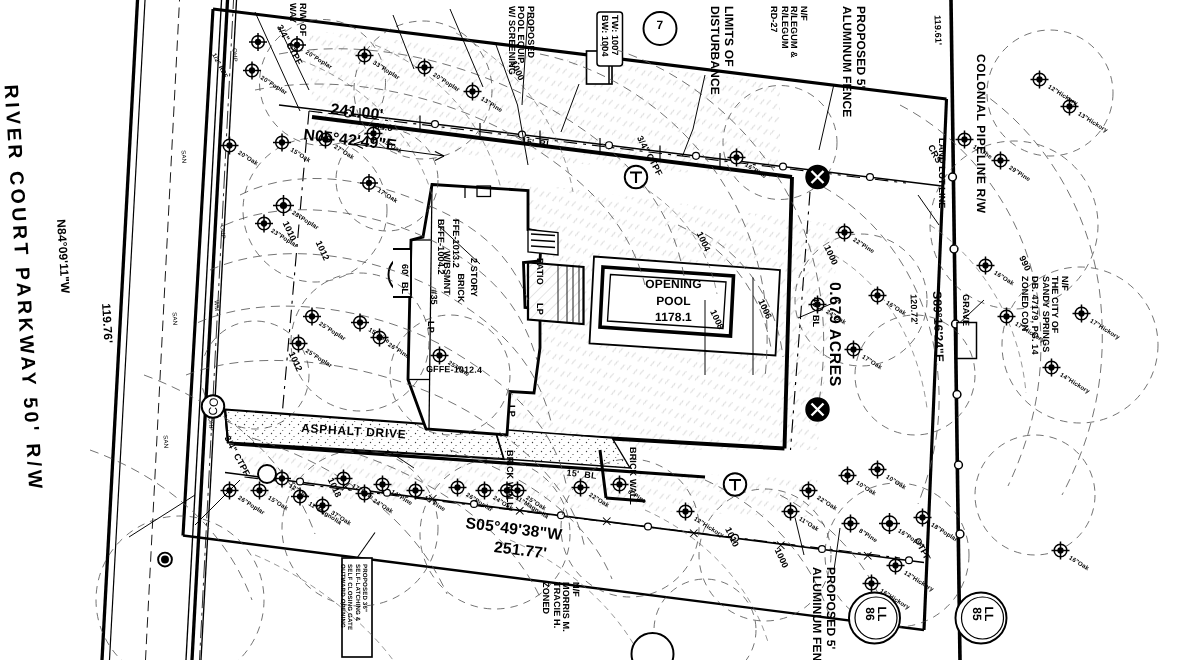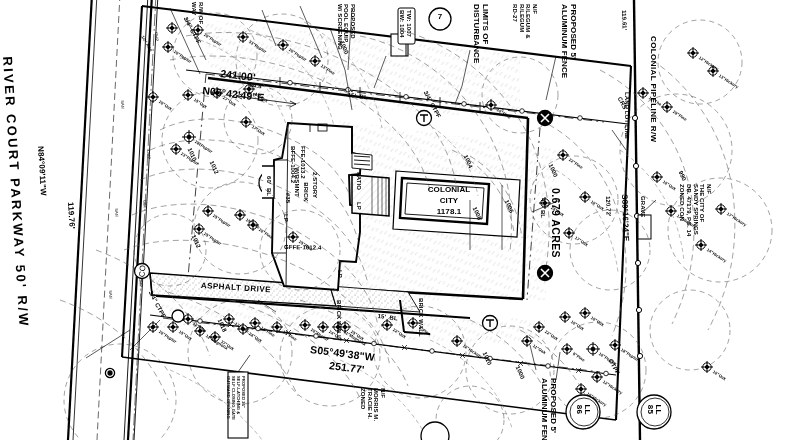--- a/index.html
+++ b/index.html
@@ -670,22 +670,22 @@
     <div class="lbl sm bold ctr" style="left:291px;top:198px;transform:rotate(90deg) translate(-50%,0);transform-origin:0 0;">#35</div>
     <div class="lbl sm bold" style="left:306px;top:146px;transform:rotate(90deg);transform-origin:0 0;">FFE-1013.2</div>
     <div class="lbl sm bold" style="left:296px;top:146px;transform:rotate(90deg);transform-origin:0 0;">BFFE-1004.2</div>
     <div class="lbl sm bold" style="left:284px;top:244px;transform:rotate(1deg);transform-origin:0 0;">GFFE-1012.4</div>
 
     <div class="lbl sm bold" style="left:362px;top:172px;transform:rotate(90deg);transform-origin:0 0;">PATIO</div>
     <div class="lbl sm bold" style="left:362px;top:202px;transform:rotate(90deg);transform-origin:0 0;">LP</div>
     <div class="lbl sm bold" style="left:289px;top:214px;transform:rotate(90deg);transform-origin:0 0;">LP</div>
     <div class="lbl sm bold" style="left:343px;top:270px;transform:rotate(90deg);transform-origin:0 0;">LP</div>
 
-    <div class="lbl md bold ctr" style="left:409px;top:186px;width:80px;">COLONIAL</div>
-    <div class="lbl md bold ctr" style="left:409px;top:197px;width:80px;">CITY</div>
+    <div class="lbl md bold ctr" style="left:409px;top:186px;width:80px;">OPENING</div>
+    <div class="lbl md bold ctr" style="left:409px;top:197px;width:80px;">POOL</div>
     <div class="lbl md bold ctr" style="left:409px;top:208px;width:80px;">1178.1</div>
 
     <div class="lbl md bold" style="left:201px;top:282px;transform:rotate(3.5deg);transform-origin:0 0;letter-spacing:.5px;">ASPHALT DRIVE</div>
 
     <div class="lbl sm bold" style="left:424px;top:298px;transform:rotate(90deg);transform-origin:0 0;white-space:pre;">BRICK WALL</div>
     <div class="lbl sm bold" style="left:342px;top:300px;transform:rotate(90deg);transform-origin:0 0;">BRICK WALL</div>
 
     <div class="lbl sm bold" style="left:356px;top:4px;transform:rotate(90deg);transform-origin:0 0;line-height:1.12;">PROPOSED
 POOL EQUIP.
 W/ SCREENING</div>

